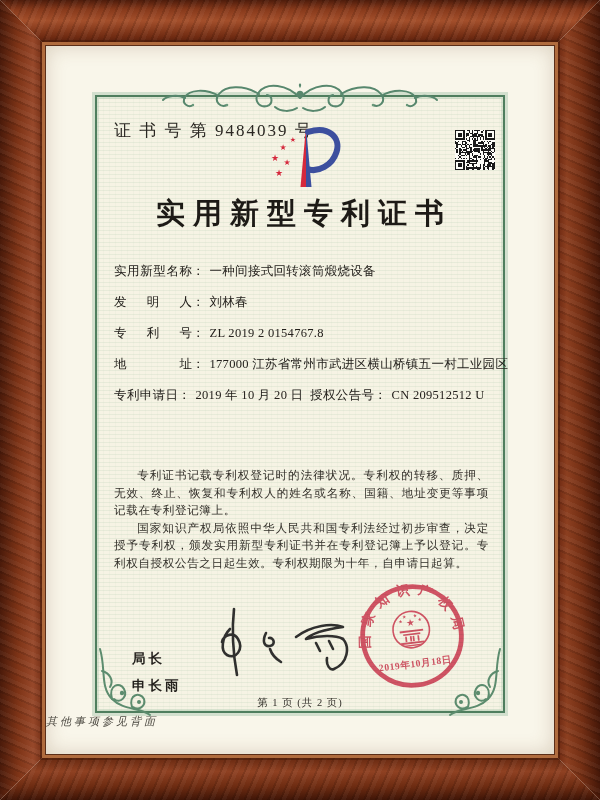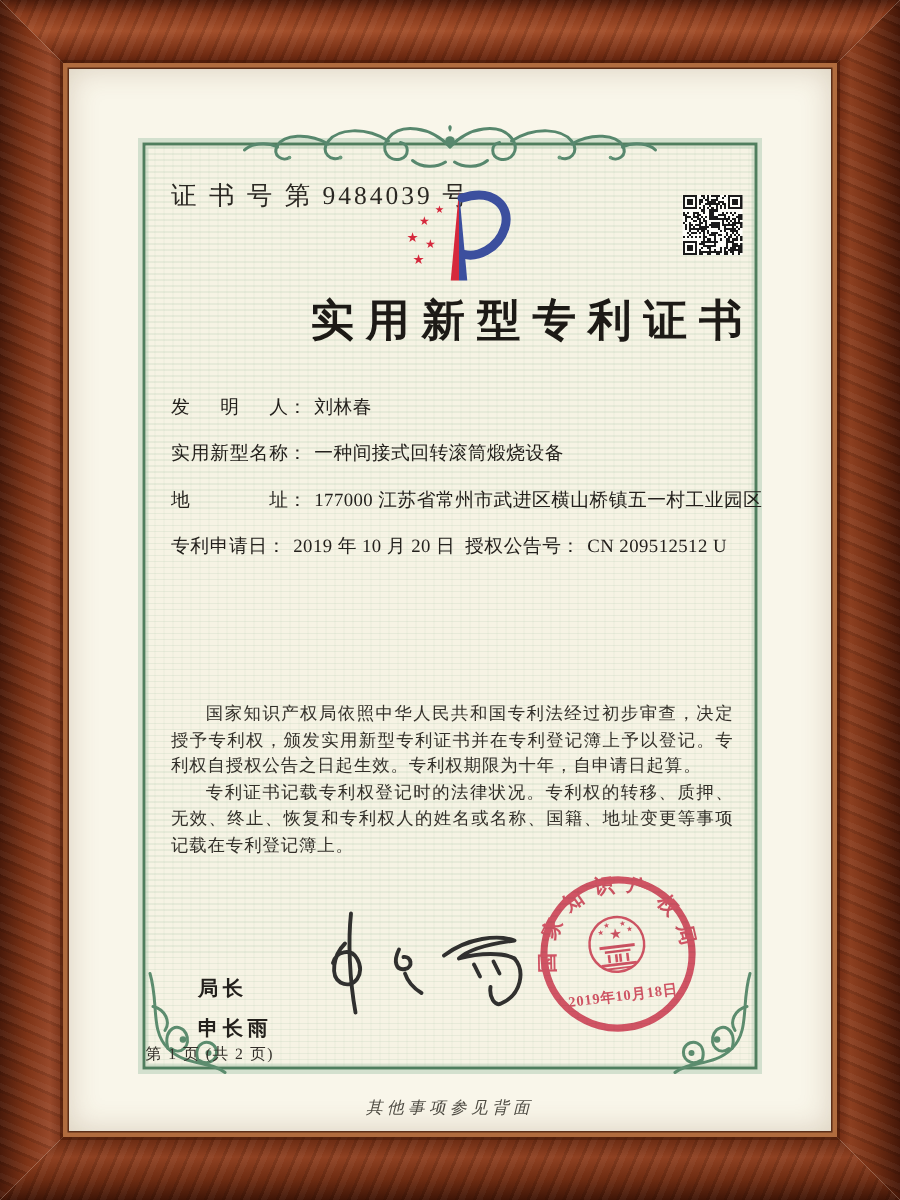--- a/index.html
+++ b/index.html
@@ -40,42 +40,42 @@
       repeating-linear-gradient(90deg,rgba(130,175,140,.05) 0 1px,transparent 1px 6px); }
 
   .ornament { position:absolute; top:-18px; left:50%; transform:translateX(-50%); }
   .fl { position:absolute; bottom:-8px; }
   .fl-bl { left:-5px; }
   .fl-br { right:-5px; transform:scaleX(-1); }
 
   .cert-no { position:absolute; left:17px; top:22px; font-size:17px; letter-spacing:2px; color:#2a2722; }
   .logo { position:absolute; left:166px; top:28px; }
   .qr { position:absolute; left:358px; top:33px; width:40px; height:40px; background:#fdfdf8; }
-  .title { position:absolute; top:97px; left:0; width:100%; text-align:right;
+  .title { position:absolute; top:97px; left:0; width:100%; text-align:center;
     font-size:29px; font-weight:bold; letter-spacing:8px; text-indent:8px; color:#1d1a16; }
 
   .fields { position:absolute; left:17px; top:166px; right:10px; font-size:12.5px; color:#23201c; }
   .frow { margin-bottom:14px; white-space:nowrap; }
   .flabel { display:inline-block; width:78px; text-align:justify; text-align-last:justify; }
   .fvalue { margin-left:5px; letter-spacing:.3px; }
   .grant .flabel { width:64px; }
   .gpair1 { display:inline-block; width:196px; }
 
   .paras { position:absolute; left:17px; right:14px; top:370px; font-size:11.6px;
     line-height:17.5px; letter-spacing:.6px; color:#33302a; text-align:justify; }
   .paras p { text-indent:2em; }
 
   .director { position:absolute; left:35px; top:548px; font-size:13.5px; font-weight:bold;
     letter-spacing:3px; line-height:27px; color:#23201c; }
   .sig { position:absolute; left:103px; top:506px; }
   .seal { position:absolute; left:256px; top:480px; transform:rotate(-7deg);
     mix-blend-mode:multiply; opacity:.92; }
-  .page-num { position:absolute; top:599px; left:0; width:100%; 
+  .page-num { position:absolute; top:599px; left:0; width:100%; text-align:center;
     font-size:10.5px; letter-spacing:1px; color:#33302a; }
-  .back-note { position:absolute; left:0; right:0; bottom:8px; text-align:center;
+  .back-note { position:absolute; left:0; right:0; bottom:25px; text-align:left;
     font-size:11px; letter-spacing:3px; font-style:italic; color:#4d4a42; }
 
   svg text { font-family:"DejaVu Sans","Liberation Sans",sans-serif; }
   svg .serif { font-family:"Liberation Serif","DejaVu Serif",serif; }
 </style>
 </head>
 <body>
 
 <div class="photo">
   <div class="fstrip f-top"></div>
@@ -583,36 +583,39 @@
           <rect x="20" y="28" width="1" height="1" fill="#1a1a1a"></rect>
           <rect x="21" y="28" width="1" height="1" fill="#1a1a1a"></rect>
           <rect x="24" y="28" width="1" height="1" fill="#1a1a1a"></rect>
           <rect x="27" y="28" width="1" height="1" fill="#1a1a1a"></rect>
         </svg>
 
       <div class="title">实用新型专利证书</div>
 
       <div class="fields">
         <div class="frow">
+          <span class="flabel">实用新型名称</span><span>：</span><span class="fvalue">一种间接式回转滚筒煅烧设备</span>
+        </div>
+        <div class="frow">
           <span class="flabel">发明人</span><span>：</span><span class="fvalue">刘林春</span>
         </div>
         <div class="frow">
-          <span class="flabel">实用新型名称</span><span>：</span><span class="fvalue">一种间接式回转滚筒煅烧设备</span>
+          <span class="flabel">专利号</span><span>：</span><span class="fvalue">ZL 2019 2 0154767.8</span>
         </div>
         <div class="frow">
           <span class="flabel">地址</span><span>：</span><span class="fvalue">177000 江苏省常州市武进区横山桥镇五一村工业园区</span>
         </div>
         <div class="frow grant">
           <span class="gpair1"><span class="flabel">专利申请日</span><span>：</span><span class="fvalue">2019 年 10 月 20 日</span></span><span><span class="flabel">授权公告号</span><span>：</span><span class="fvalue">CN 209512512 U</span></span>
         </div>
       </div>
 
       <div class="paras">
+        <p>专利证书记载专利权登记时的法律状况。专利权的转移、质押、无效、终止、恢复和专利权人的姓名或名称、国籍、地址变更等事项记载在专利登记簿上。</p>
         <p>国家知识产权局依照中华人民共和国专利法经过初步审查，决定授予专利权，颁发实用新型专利证书并在专利登记簿上予以登记。专利权自授权公告之日起生效。专利权期限为十年，自申请日起算。</p>
-        <p>专利证书记载专利权登记时的法律状况。专利权的转移、质押、无效、终止、恢复和专利权人的姓名或名称、国籍、地址变更等事项记载在专利登记簿上。</p>
       </div>
 
       <div class="director">
         <div>局长</div>
         <div>申长雨</div>
       </div>
 
       <svg class="sig" width="190" height="80" viewBox="0 0 190 80">
         <g stroke="#1c1c1c" stroke-width="2.6" fill="none" stroke-linecap="round" stroke-linejoin="round" opacity="0.9">
           <path d="M30,26 C22,34 20,48 27,52 C36,57 44,46 38,36 C34,29 24,31 22,39"></path>

